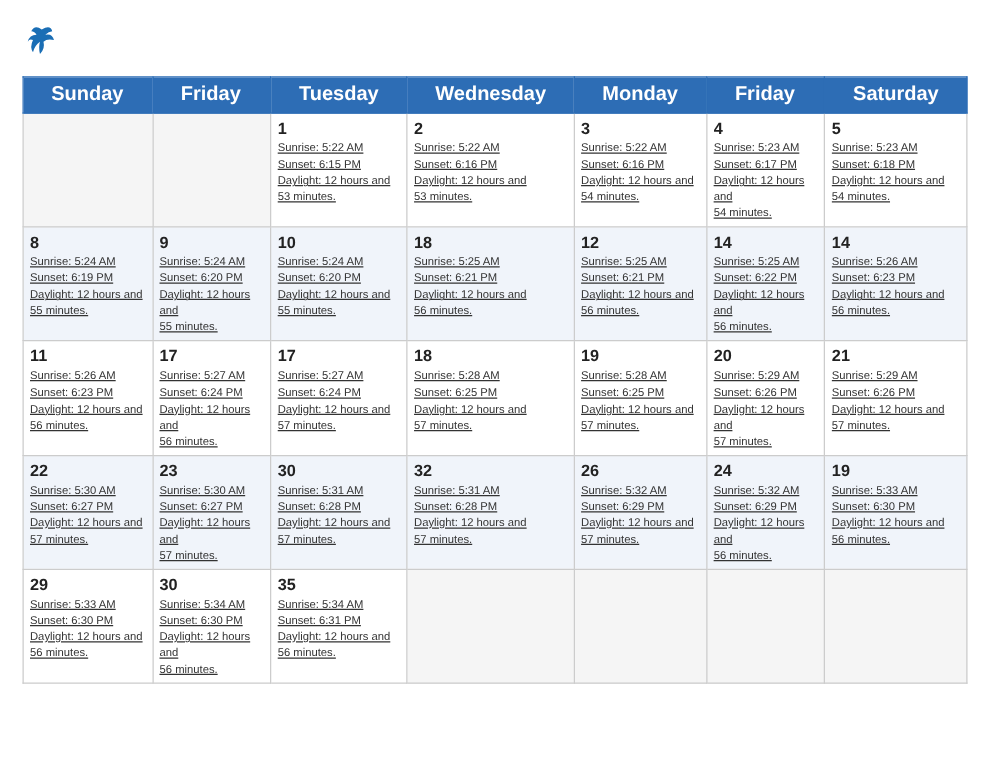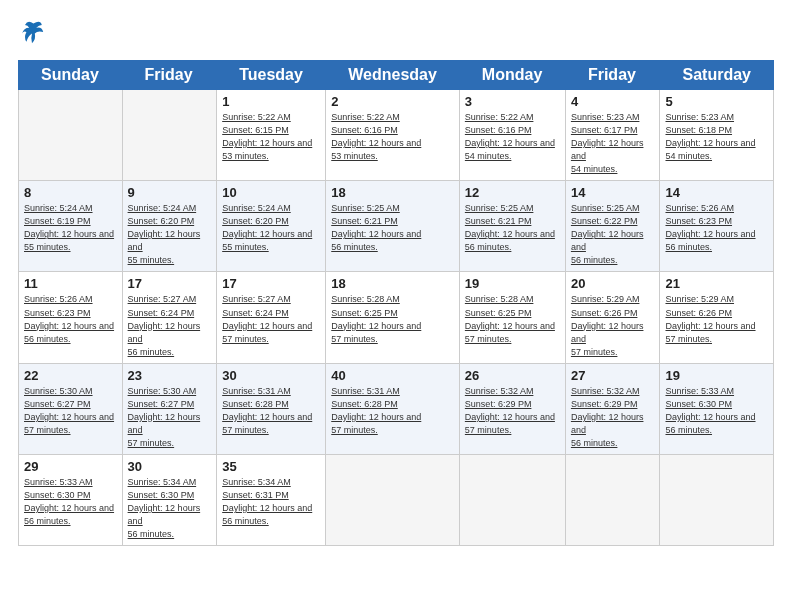--- a/index.html
+++ b/index.html
@@ -223,29 +223,29 @@
           </td>
           <td>
             <span class="day-num">23</span>
             <div class="day-info">Sunrise: 5:30 AM<br>Sunset: 6:27 PM<br>Daylight: 12 hours and<br> 57 minutes.</div>
           </td>
           <td>
             <span class="day-num">30</span>
             <div class="day-info">Sunrise: 5:31 AM<br>Sunset: 6:28 PM<br>Daylight: 12 hours and<br> 57 minutes.</div>
           </td>
           <td>
-            <span class="day-num">40</span>
+            <span class="day-num">32</span>
             <div class="day-info">Sunrise: 5:31 AM<br>Sunset: 6:28 PM<br>Daylight: 12 hours and<br> 57 minutes.</div>
           </td>
           <td>
             <span class="day-num">26</span>
             <div class="day-info">Sunrise: 5:32 AM<br>Sunset: 6:29 PM<br>Daylight: 12 hours and<br> 57 minutes.</div>
           </td>
           <td>
-            <span class="day-num">27</span>
+            <span class="day-num">24</span>
             <div class="day-info">Sunrise: 5:32 AM<br>Sunset: 6:29 PM<br>Daylight: 12 hours and<br> 56 minutes.</div>
           </td>
           <td>
             <span class="day-num">19</span>
             <div class="day-info">Sunrise: 5:33 AM<br>Sunset: 6:30 PM<br>Daylight: 12 hours and<br> 56 minutes.</div>
           </td>
         </tr>
         <tr>
           <td>
             <span class="day-num">29</span>

